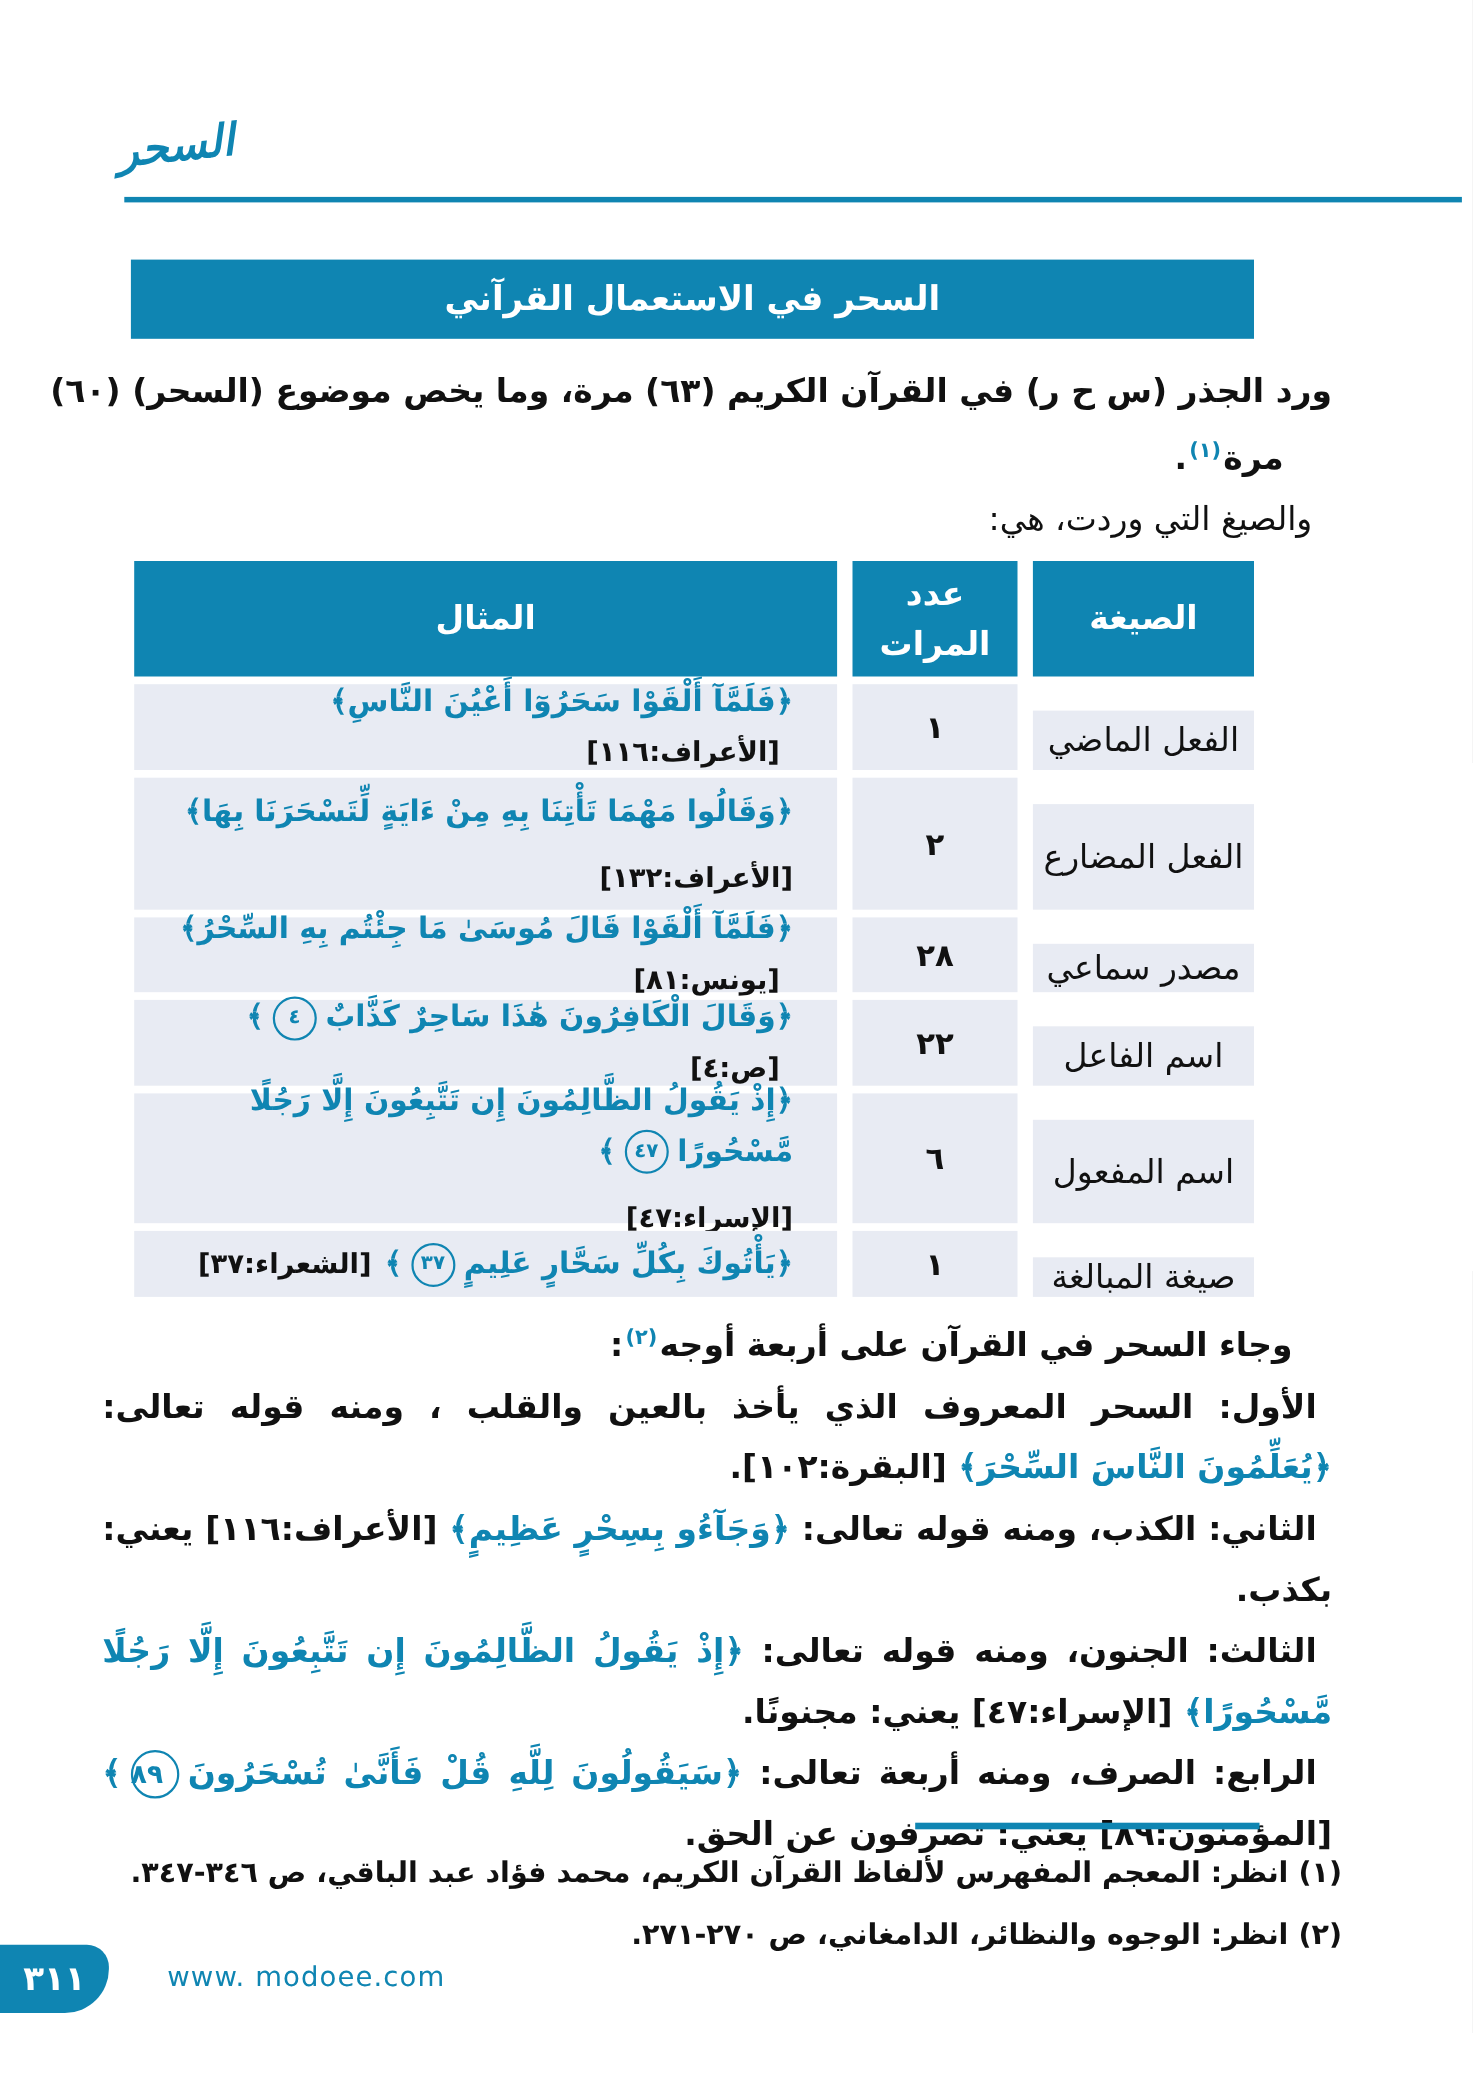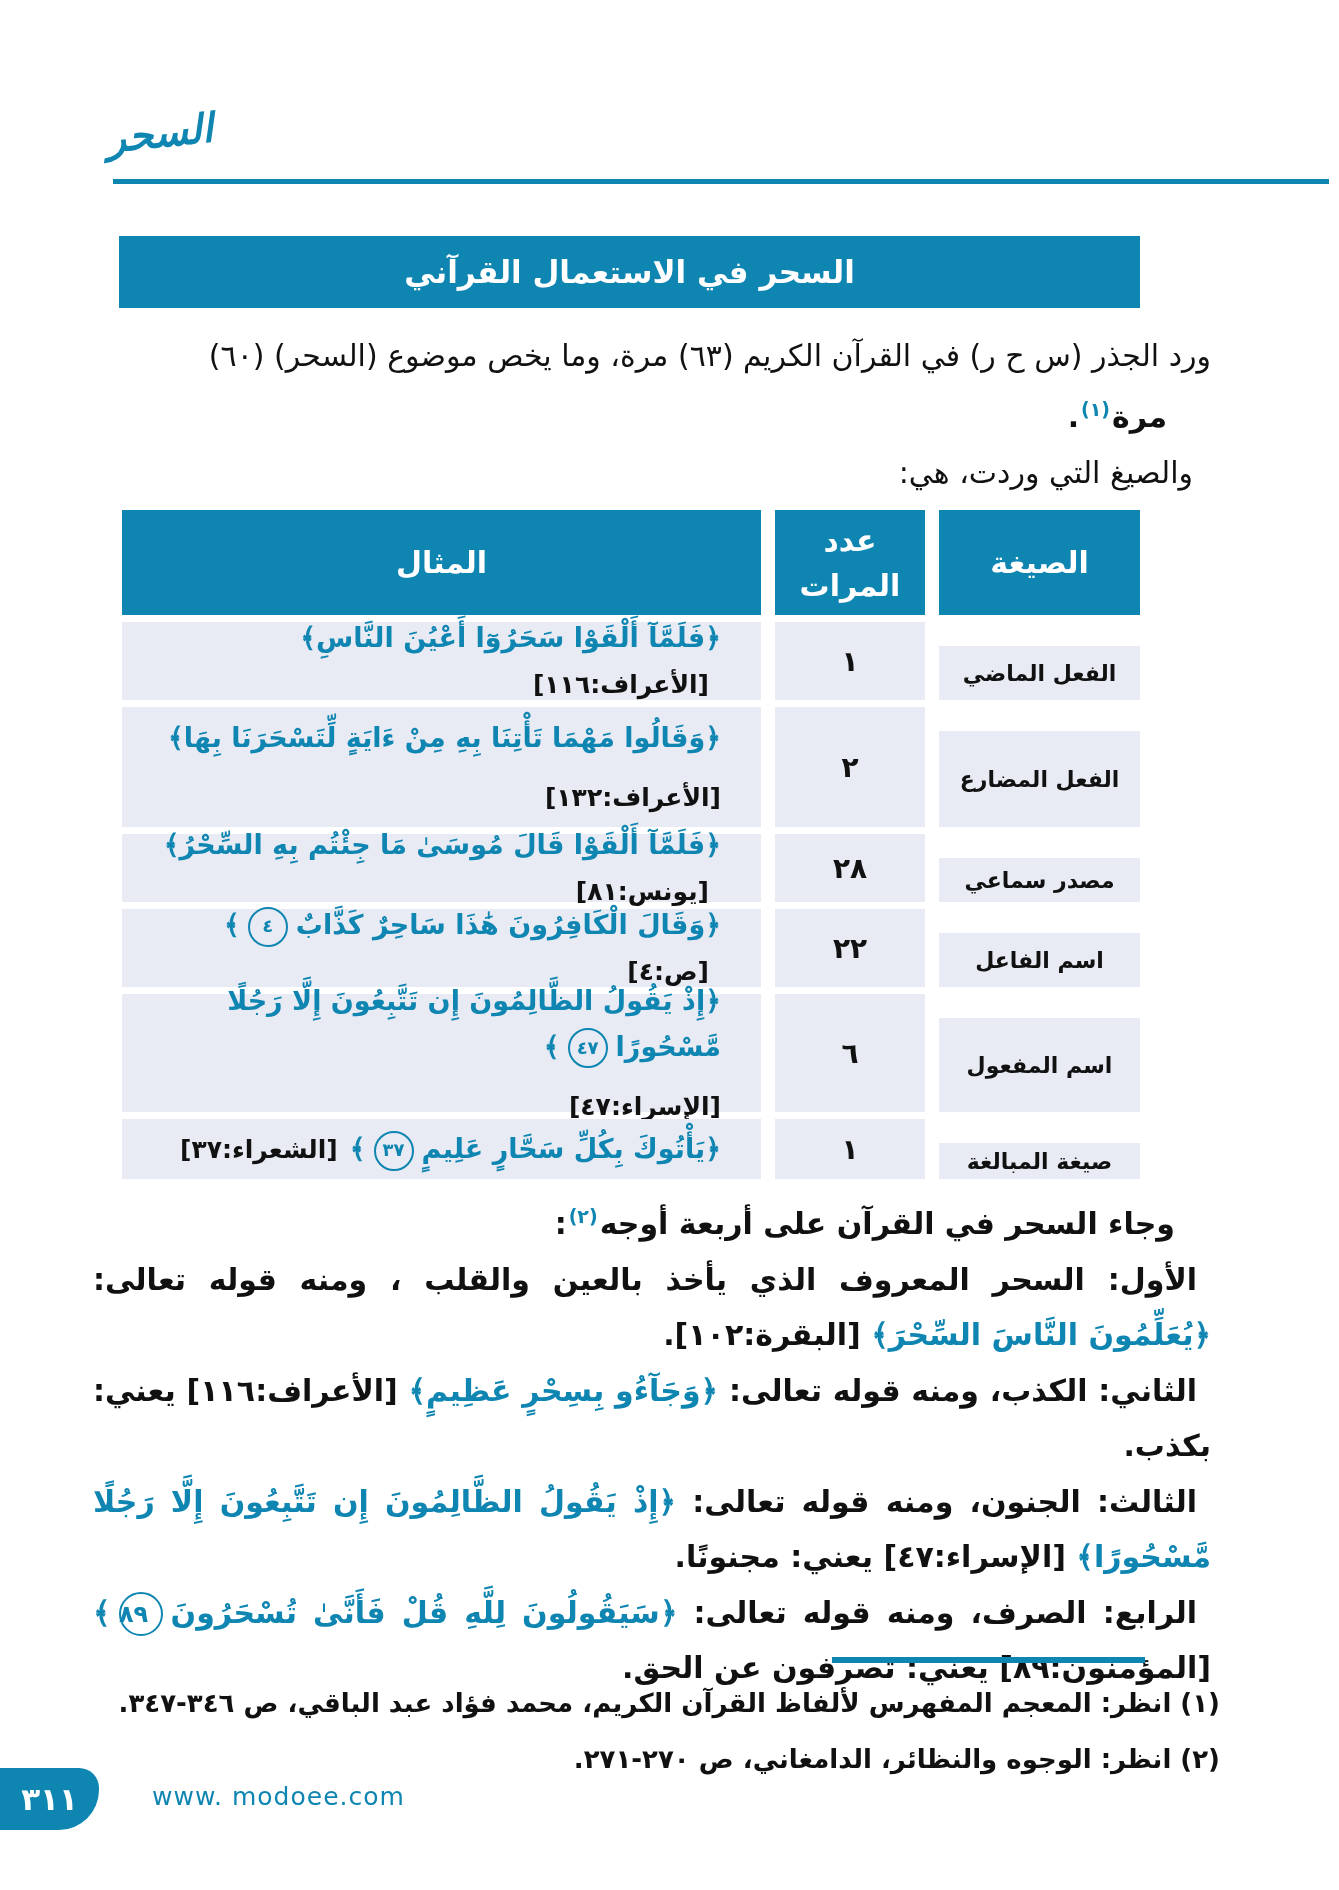--- a/index.html
+++ b/index.html
@@ -17,38 +17,38 @@
   .head-rule { position:absolute; top:179px; left:113px; width:1216px; height:5px; background:#0f85b2; }
 
   
   .banner {
     position:absolute; top:236px; right:199px; width:1021px; height:72px;
     background:#0f85b2; display:flex; align-items:center; justify-content:center;
   }
   .banner-title { color:#ffffff; font-size:31px; font-weight:bold; }
 
   
-  .intro-1 { position:absolute; top:338px; right:128px; font-size:30px; font-weight:normal; white-space:nowrap; }
+  .intro-1 { position:absolute; top:338px; right:128px; font-size:30px; font-weight:bold; white-space:nowrap; }
   .intro-2 { position:absolute; top:398px; right:172px; font-size:30px; font-weight:bold; }
   .intro-3 { position:absolute; top:455px; right:146px; font-size:30px; font-weight:normal; }
   sup.fn { color:#0f85b2; font-size:19px; font-weight:bold; vertical-align:super; margin:0 2px; }
 
   
   .qtable {
     position:absolute; top:510px; right:199px; width:1018px;
     display:grid; grid-template-columns:201px 150px 639px;
     grid-template-rows:105px 78px 120px 68px 78px 118px 60px;
     gap:7px 14px;
   }
   .th {
     background:#0f85b2; color:#fff; font-size:30px; font-weight:bold;
     display:flex; align-items:center; justify-content:center; text-align:center; line-height:1.5;
   }
   .td { background:#e8ebf3; display:flex; align-items:center; }
-  .td.form  { justify-content:center; font-size:22px; font-weight:bold;margin-top:24px; }
+  .td.form  { justify-content:center; font-size:30px; font-weight:normal;margin-top:24px; }
   .td.count { justify-content:center; font-size:28px; font-weight:bold; }
   .td.example { padding:6px 40px; font-size:27px; }
   .vcell { width:100%; text-align:right; line-height:1.7; }
   .verse { color:#0f85b2; font-weight:bold; }
   .ref   { color:#111; font-size:25px; font-weight:bold; margin-inline-start:12px; }
   .stacked .ref { display:block; margin-top:16px; margin-inline-start:0; }
   .aya {
     display:inline-flex; align-items:center; justify-content:center;
     width:36px; height:36px; border:2px solid #0f85b2; border-radius:50%;
     color:#0f85b2; font-size:18px; font-weight:bold; margin:0 8px; vertical-align:middle;
@@ -140,21 +140,21 @@
 
   <div class="body-text">
     <p class="lead-indent"><span>وجاء السحر في القرآن على أربعة أوجه</span><sup class="fn">(٢)</sup><span>:</span></p>
 
     <p class="item"><span>الأول:</span><span> السحر المعروف الذي يأخذ بالعين والقلب ، ومنه قوله تعالى: </span><span class="verse">﴿يُعَلِّمُونَ النَّاسَ السِّحْرَ﴾</span><span class="verse"></span><span> [البقرة:١٠٢].</span></p>
 
     <p class="item"><span>الثاني:</span><span> الكذب، ومنه قوله تعالى: </span><span class="verse">﴿وَجَآءُو بِسِحْرٍ عَظِيمٍ﴾</span><span class="verse"></span><span> [الأعراف:١١٦] يعني: بكذب.</span></p>
 
     <p class="item"><span>الثالث:</span><span> الجنون، ومنه قوله تعالى: </span><span class="verse">﴿إِذْ يَقُولُ الظَّالِمُونَ إِن تَتَّبِعُونَ إِلَّا رَجُلًا مَّسْحُورًا﴾</span><span class="verse"></span><span> [الإسراء:٤٧] يعني: مجنونًا.</span></p>
 
-    <p class="item"><span>الرابع:</span><span> الصرف، ومنه قوله تعالى: </span><span class="verse">﴿سَيَقُولُونَ لِلَّهِ قُلْ فَأَنَّىٰ تُسْحَرُونَ</span><span class="aya">٨٩</span><span class="verse">﴾</span><span> [المؤمنون:٨٩] يعني: تصرفون عن الحق.</span></p>
+    <p class="item"><span>الرابع:</span><span> الصرف، ومنه أربعة تعالى: </span><span class="verse">﴿سَيَقُولُونَ لِلَّهِ قُلْ فَأَنَّىٰ تُسْحَرُونَ</span><span class="aya">٨٩</span><span class="verse">﴾</span><span> [المؤمنون:٨٩] يعني: تصرفون عن الحق.</span></p>
   </div>
 
   <div class="fn-rule"></div>
   <div class="footnotes">
     <div>(١) انظر: المعجم المفهرس لألفاظ القرآن الكريم، محمد فؤاد عبد الباقي، ص ٣٤٦-٣٤٧.</div>
     <div>(٢) انظر: الوجوه والنظائر، الدامغاني، ص ٢٧٠-٢٧١.</div>
   </div>
 
   <div class="page-tab">
     <span>٣١١</span>

